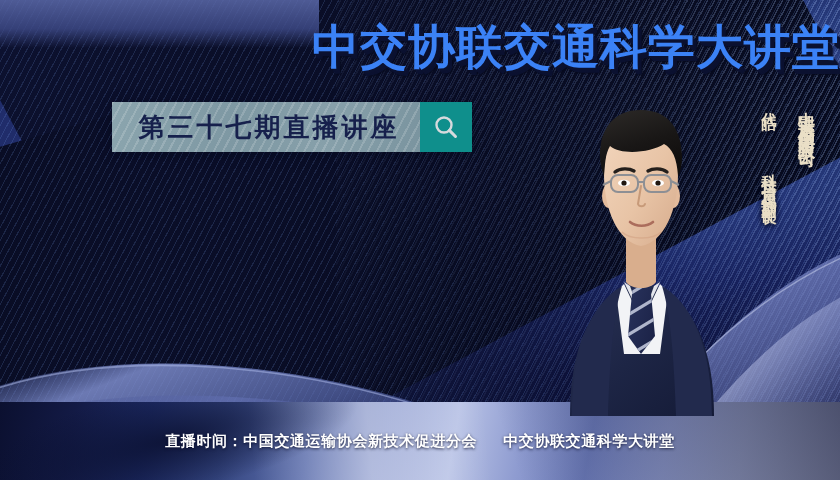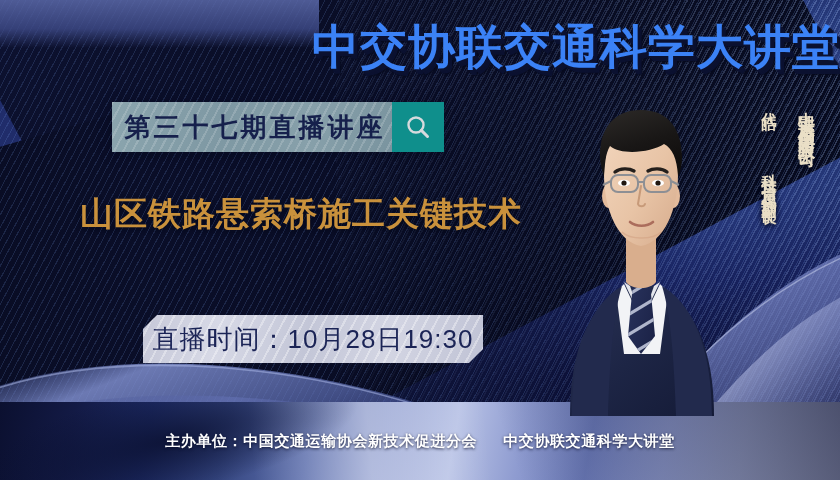--- a/index.html
+++ b/index.html
@@ -123,21 +123,21 @@
       2px 3px 0 #0b1130,
       3px 4px 0 #0b1130,
       4px 5px 0 #0b1130,
       5px 6px 2px rgba(6,9,28,.9);
     font-family:"Liberation Sans","DejaVu Sans",sans-serif;
   }
 
   
   .sub-banner{
     position:absolute;left:112px;top:102px;
-    width:332px;height:50px;
+    width:360px;height:50px;
     display:flex;align-items:stretch;
     z-index:8;
     box-shadow:0 2px 10px rgba(4,8,28,.5);
   }
   .sub-banner .bar{
     flex:1;
     background:linear-gradient(100deg,#8ba5ae 0%,#7e98a3 40%,#87a0aa 70%,#7a949f 100%);
     position:relative;
     display:flex;align-items:center;justify-content:center;
     overflow:hidden;
@@ -382,30 +382,26 @@
     </div>
     <div class="searchbox">
       <svg width="28" height="28" viewBox="0 0 28 28">
         <circle cx="12" cy="12" r="7.5" fill="none" stroke="#d6dadd" stroke-width="2.4"></circle>
         <line x1="17.4" y1="17.4" x2="23.5" y2="23.5" stroke="#d6dadd" stroke-width="3" stroke-linecap="round"></line>
       </svg>
     </div>
   </div>
 
   <div class="lecture-title">
-    <span>山区铁路悬索桥施工关键技术</span>
-  </div>
-
-  <div class="time-pill">
-    <span>直播时间：10月28日19:30</span>
-  </div>
+  </div>
+
 
   <div class="vtext company">中铁大桥局集团有限公司</div>
   <div class="vtext name">代皓</div>
   <div class="vtext role">科技与信息化部副部长</div>
 
   <div class="footer-band">
     <div class="footer-text">
-      <span>主办单位：中国交通运输协会新技术促进分会</span><span class="gap"></span><span>中交协联交通科学大讲堂</span>
+      <span>直播时间：中国交通运输协会新技术促进分会</span><span class="gap"></span><span>中交协联交通科学大讲堂</span>
     </div>
   </div>
 
 </div>
 
 </body></html>

